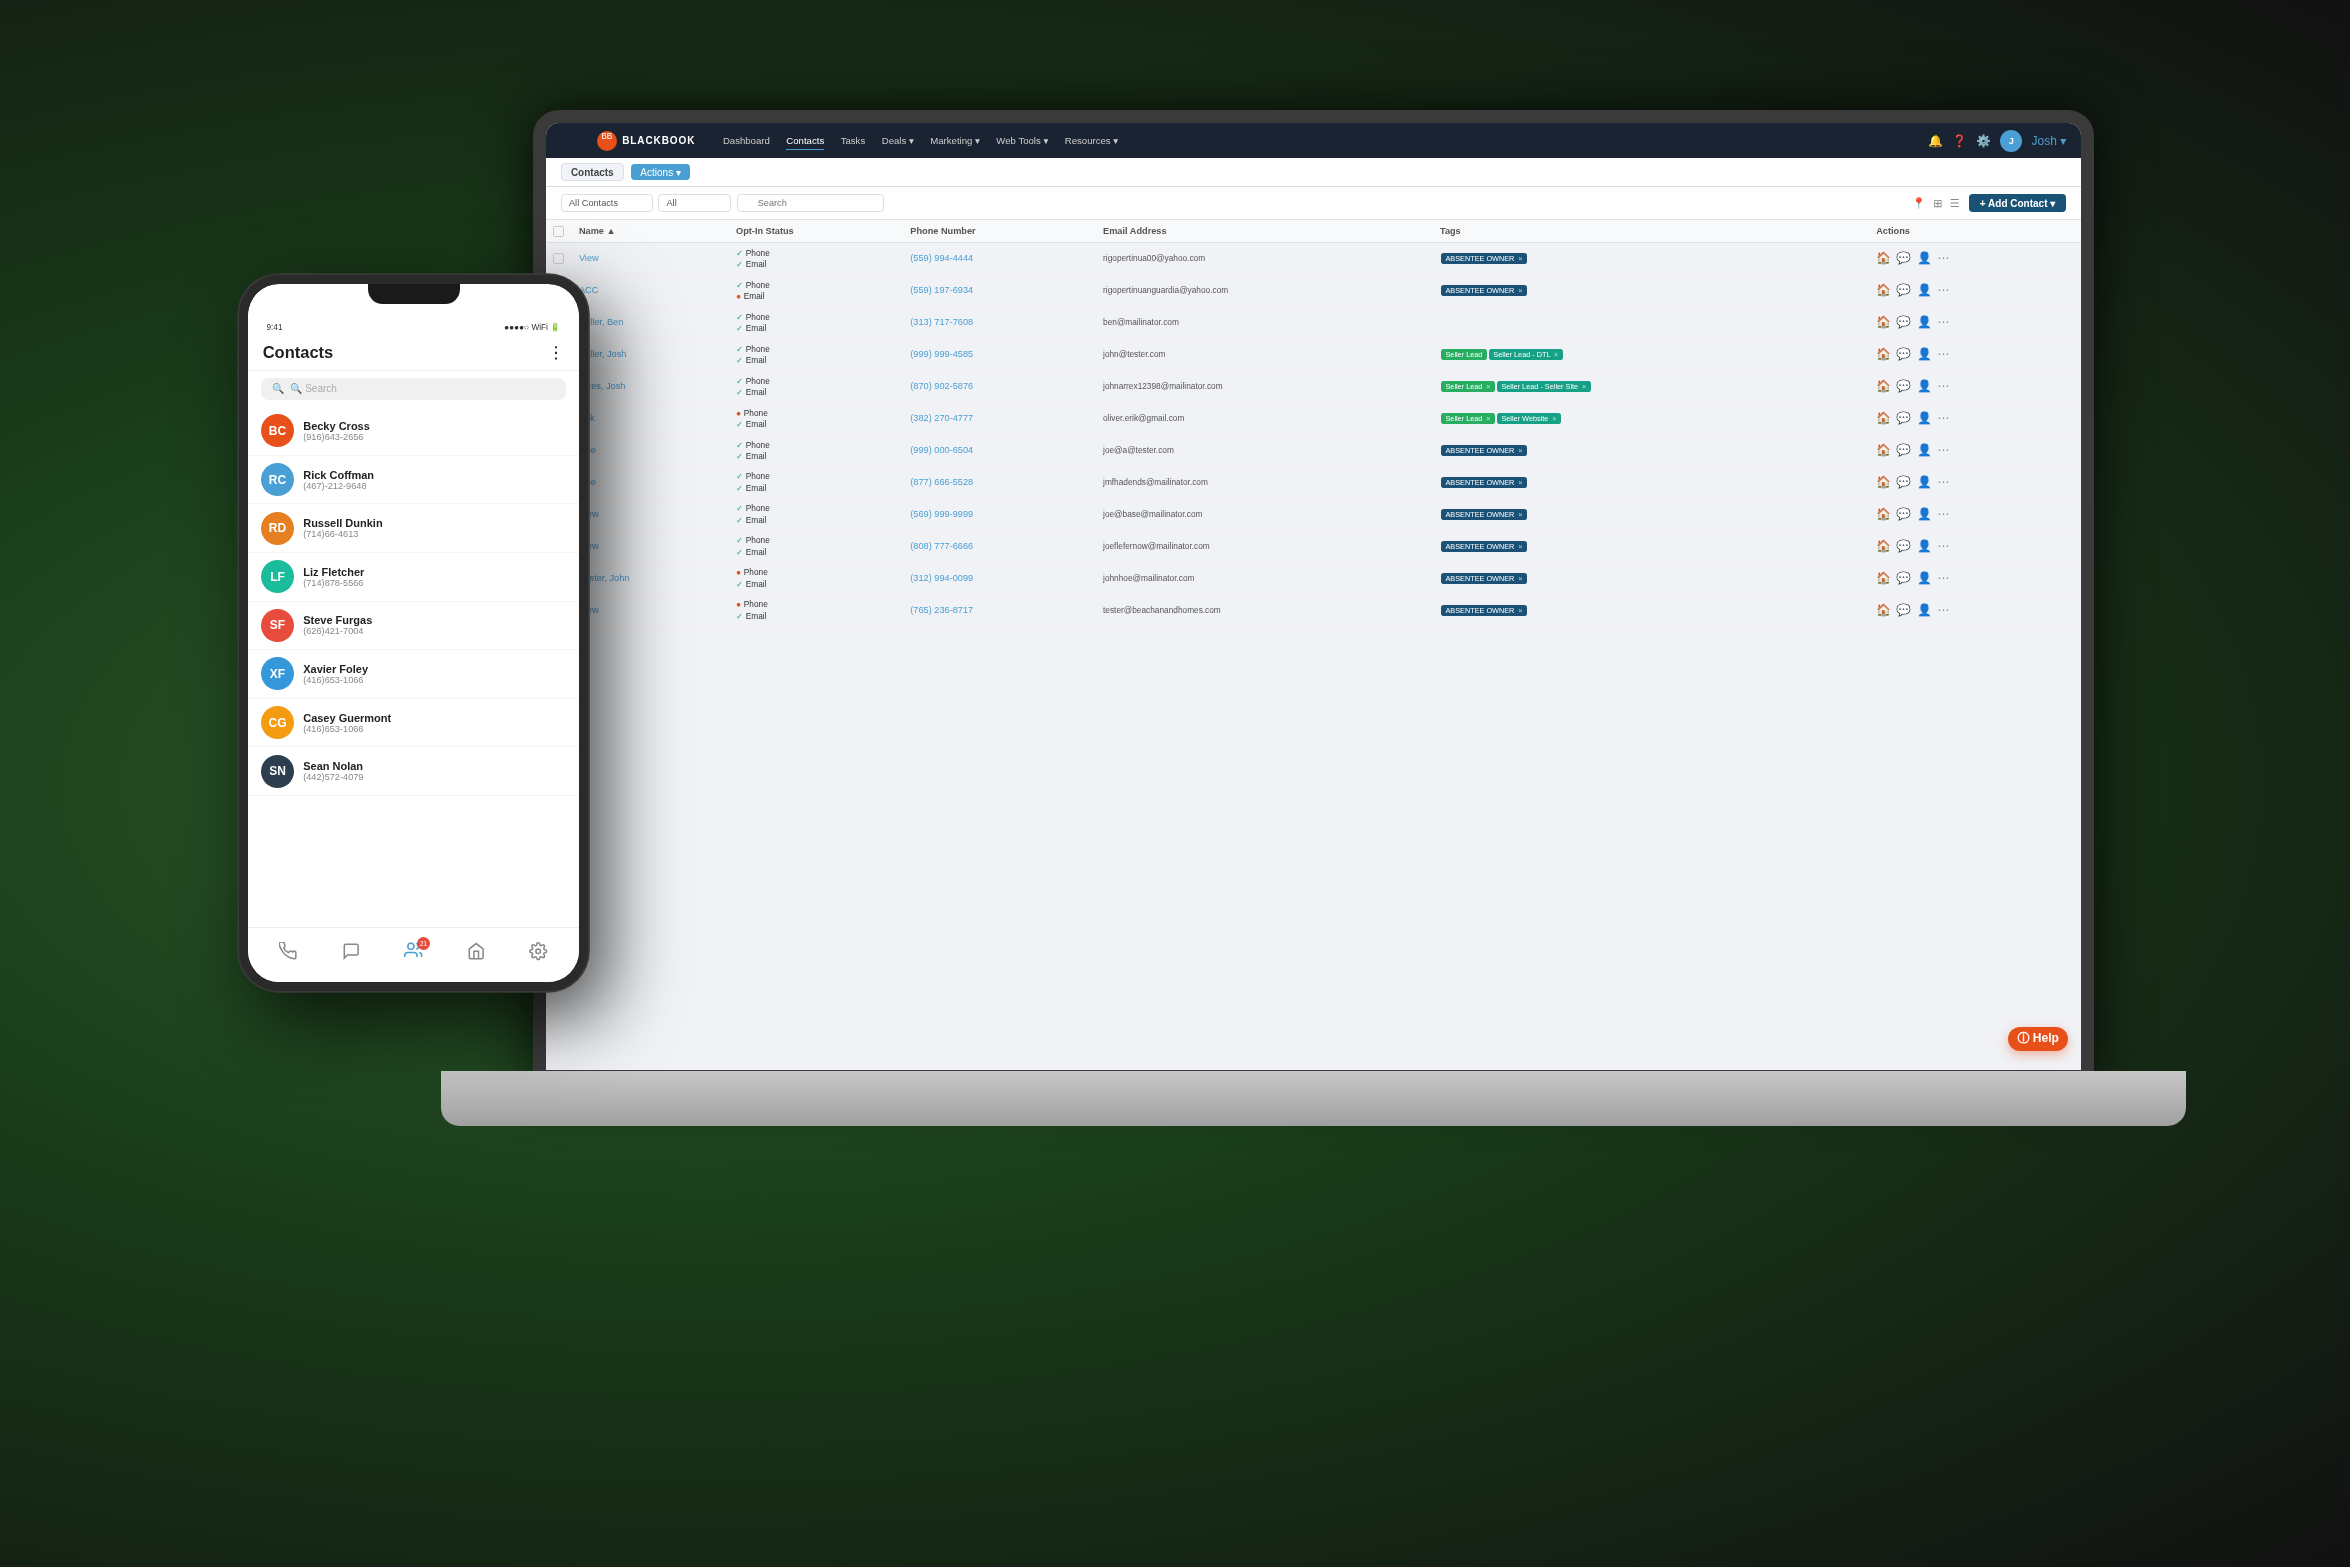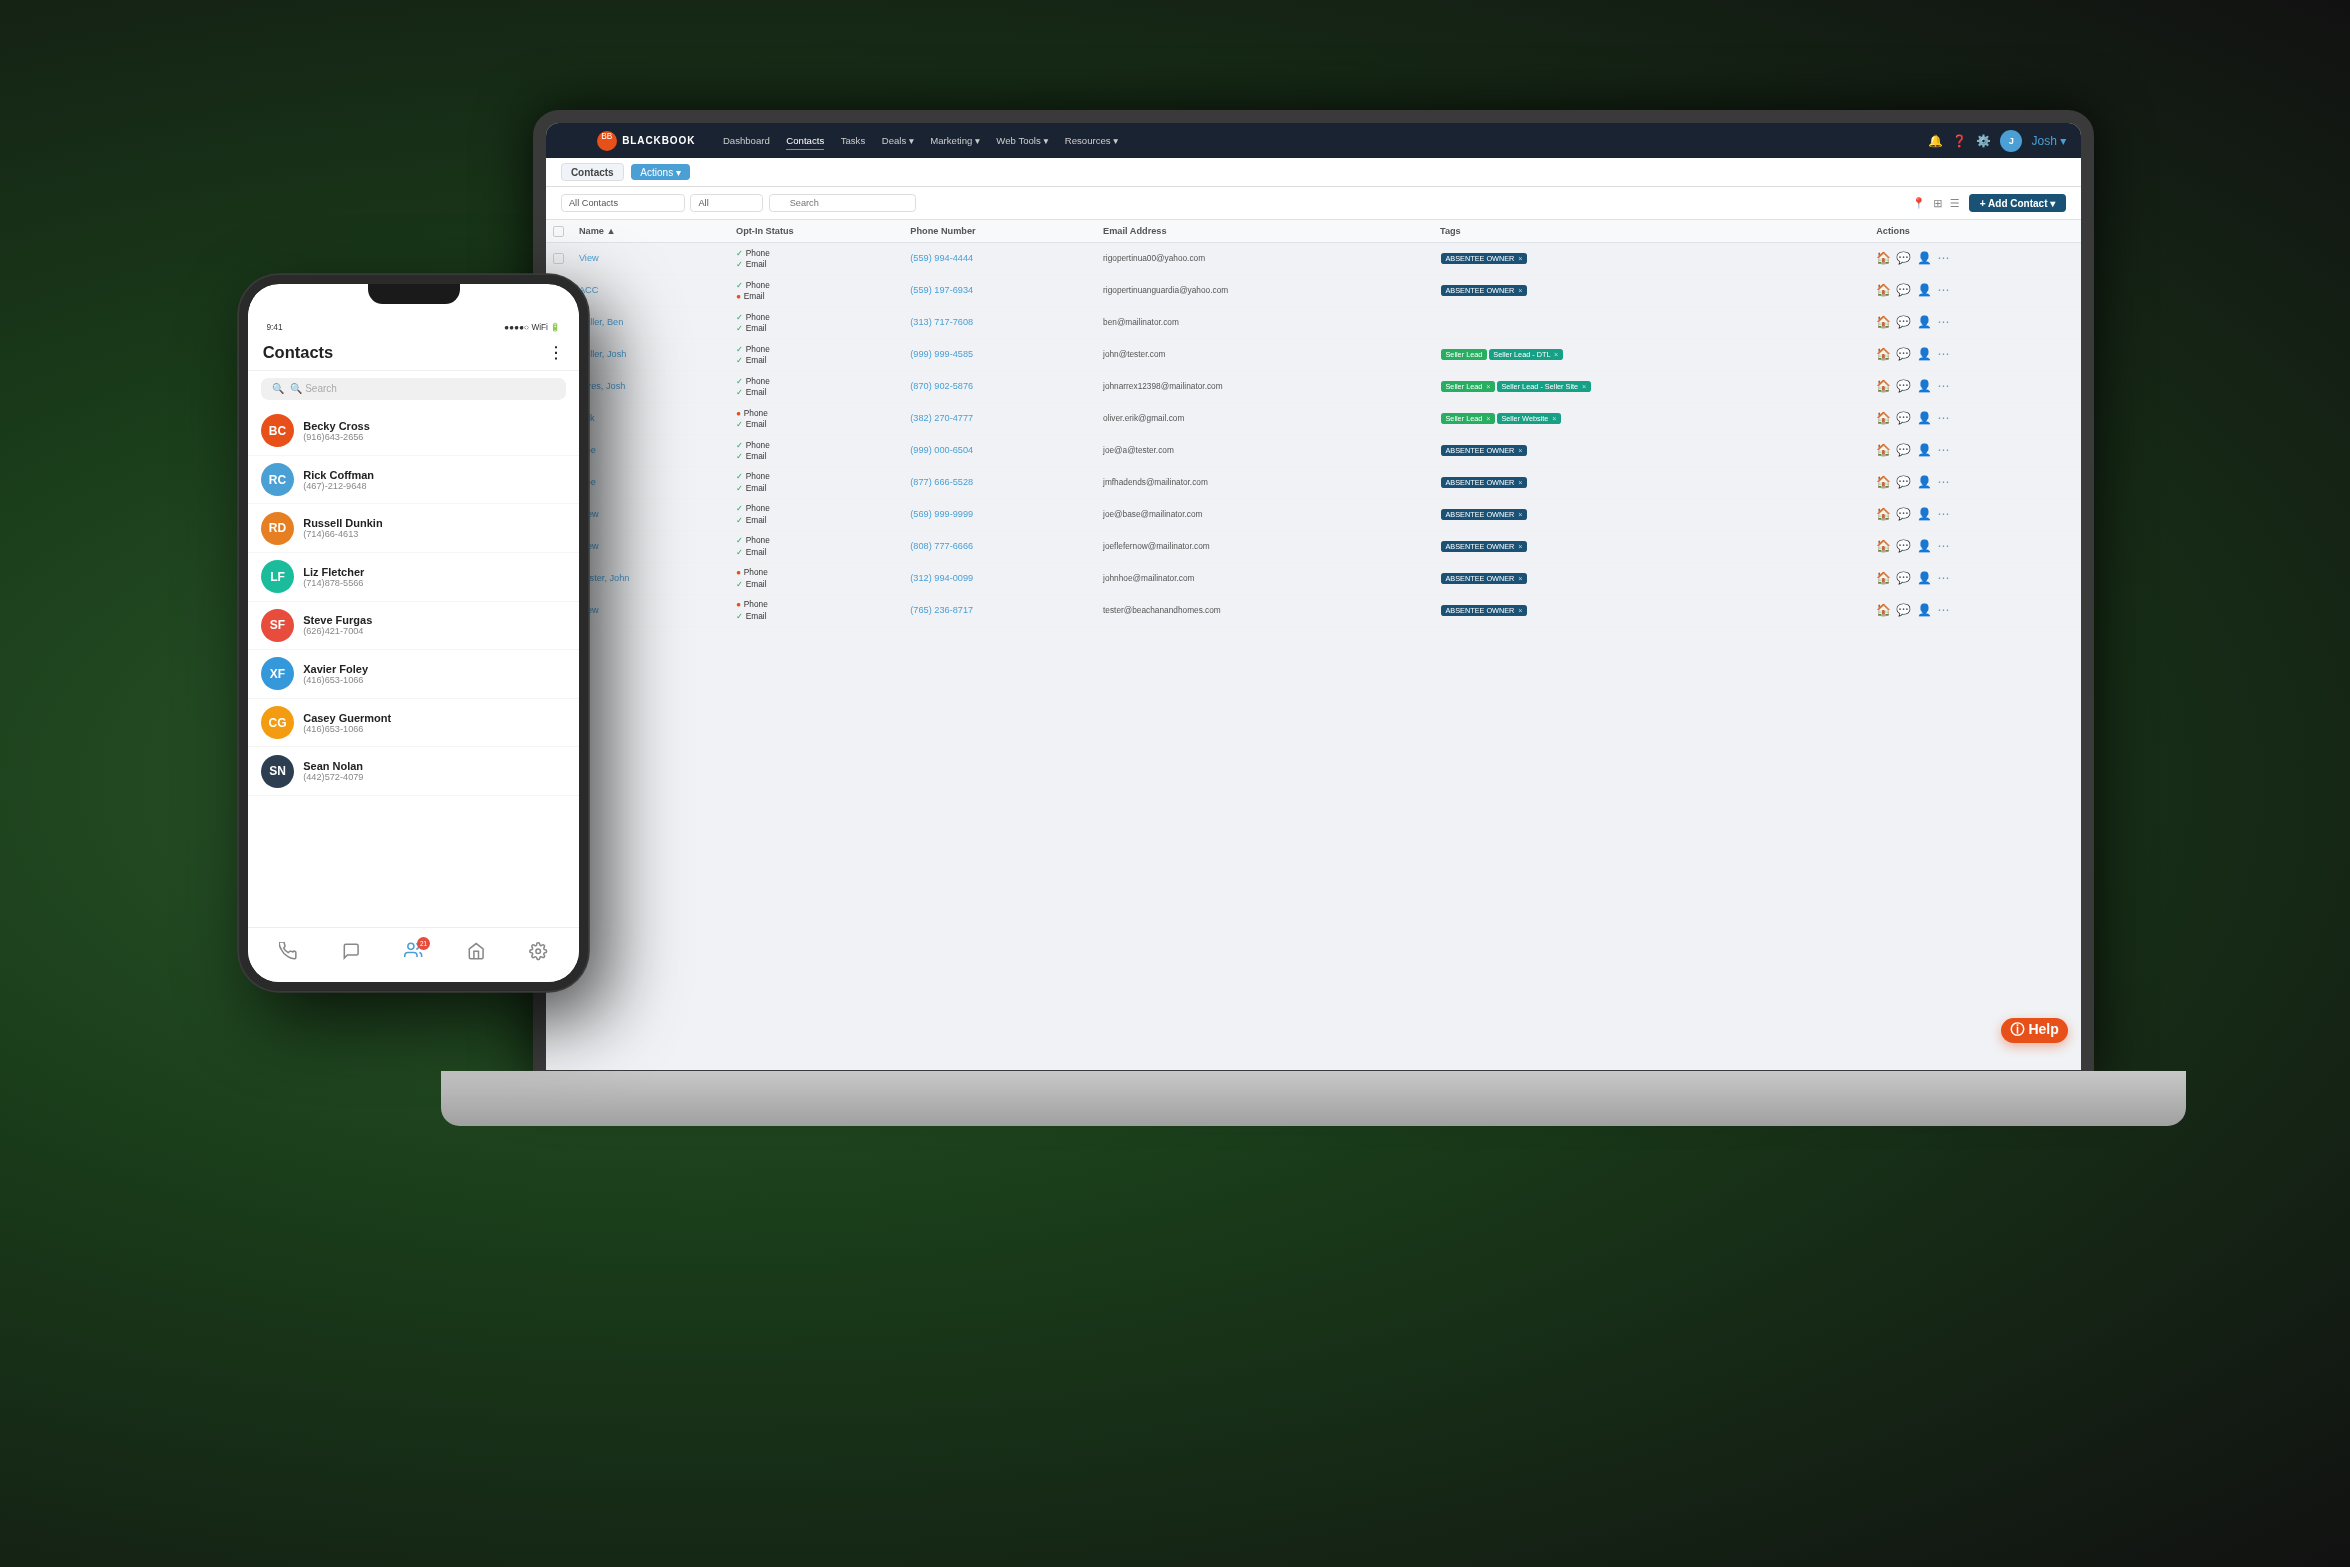--- a/index.html
+++ b/index.html
@@ -610,21 +610,21 @@
 
         <div class="sub-nav">
           <span class="contacts-tab">Contacts</span>
           <div class="actions-btn">
             <span>Actions ▾</span>
           </div>
         </div>
 
         <div class="toolbar">
           <div class="filter-area">
-            <input class="filter-select" value="All Contacts" style="width: 124px;">
+            <input class="filter-select" value="All Contacts" style="width: 92px;">
             <input class="filter-select" value="All" style="width: 73px;">
             <div class="search-wrapper">
               <span class="search-icon-inside">🔍</span>
               <input class="search-box" placeholder="Search" style="padding-left: 20px;">
             </div>
           </div>
           <div class="view-icons">
             <span class="view-icon">📍</span>
             <span class="view-icon">⊞</span>
             <span class="view-icon">☰</span>
@@ -1020,21 +1020,21 @@
                       <span class="action-icon">💬</span>
                       <span class="action-icon">👤</span>
                       <span class="action-icon">⋯</span>
                     </div>
                   </td>
               </tr>
             </tbody>
           </table>
         </div>
 
-        <div class="help-btn" style="position:absolute;bottom:27px;right:13px;font-size:14px;padding:3.7px 9.2px;">
+        <div class="help-btn" style="position:absolute;bottom:19px;right:13px;font-size:12px;padding:3.7px 9.2px;">
           <span>ⓘ Help</span>
         </div>
 
       </div>
     </div>
   </div>
   <div class="laptop-hinge"></div>
   <div class="laptop-base"></div>
 </div>
 

